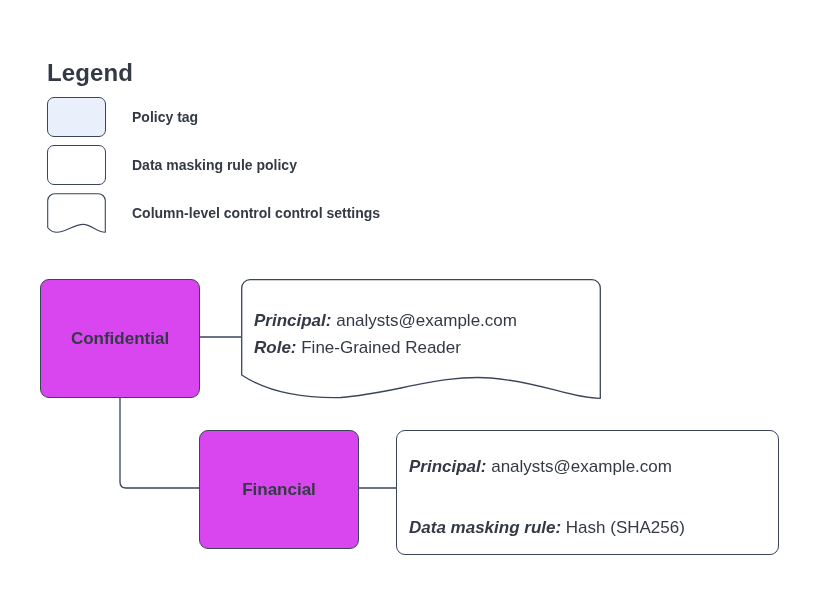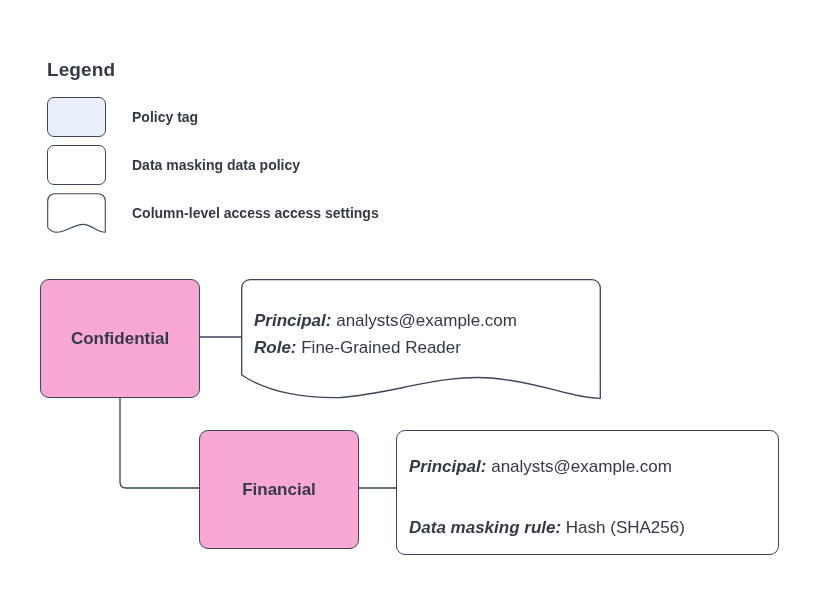--- a/index.html
+++ b/index.html
@@ -23,21 +23,21 @@
     inset: 0;
     width: 820px;
     height: 598px;
   }
 
   
   #legend-title {
     position: absolute;
     left: 47px;
     top: 59px;
-    font-size: 19px;
+    font-size: 24px;
     font-weight: bold;
     color: #333a45;
     letter-spacing: 0.1px;
     white-space: nowrap;
   }
 
   .legend-row {
     position: absolute;
     left: 47px;
     height: 40px;
@@ -68,21 +68,21 @@
   }
   .swatch-rect.filled { background: #e9f0fc; }
   .swatch-rect.plain  { background: #ffffff; }
 
   .swatch-doc { width: 59px; height: 40px; display: block; }
 
   
   .node {
     position: absolute;
     box-sizing: border-box;
-    background: #f9a8d4;
+    background: #d946ef;
     border: 1.3px solid #3b4559;
     border-radius: 9px;
     display: flex;
     align-items: center;
     justify-content: center;
     font-size: 17px;
     font-weight: bold;
     color: #333a45;
     white-space: nowrap;
   }
@@ -135,29 +135,29 @@
 
   <div id="legend-title">Legend</div>
 
   <div class="legend-row" style="top:97px;">
     <div class="swatch swatch-rect filled"></div>
     <div class="legend-label">Policy tag</div>
   </div>
 
   <div class="legend-row" style="top:145px;">
     <div class="swatch swatch-rect plain"></div>
-    <div class="legend-label">Data masking data policy</div>
+    <div class="legend-label">Data masking rule policy</div>
   </div>
 
   <div class="legend-row" style="top:193px;">
     <svg class="swatch swatch-doc" viewBox="0 0 59 40">
       <path d="M0.7,7.7 A7,7 0 0 1 7.7,0.7 L51.3,0.7 A7,7 0 0 1 58.3,7.7 L58.3,39.3
                C49,39.3 45,31.4 36,31.4 C27,31.4 19,39.3 10,39.3 C5,39.3 2.5,37 0.7,34.5 Z" fill="#ffffff" stroke="#3b4559" stroke-width="1.1" stroke-linejoin="round"></path>
     </svg>
-    <div class="legend-label">Column-level access access settings</div>
+    <div class="legend-label">Column-level control control settings</div>
   </div>
 
   <svg class="edges" viewBox="0 0 820 598">
 
     <path d="M200,337 L241,337" fill="none" stroke="#3b4559" stroke-width="1.3"></path>
 
     <path d="M120,398 L120,482 Q120,488 126,488 L199,488" fill="none" stroke="#3b4559" stroke-width="1.3"></path>
 
     <path d="M359,488 L396,488" fill="none" stroke="#3b4559" stroke-width="1.3"></path>
   </svg>

